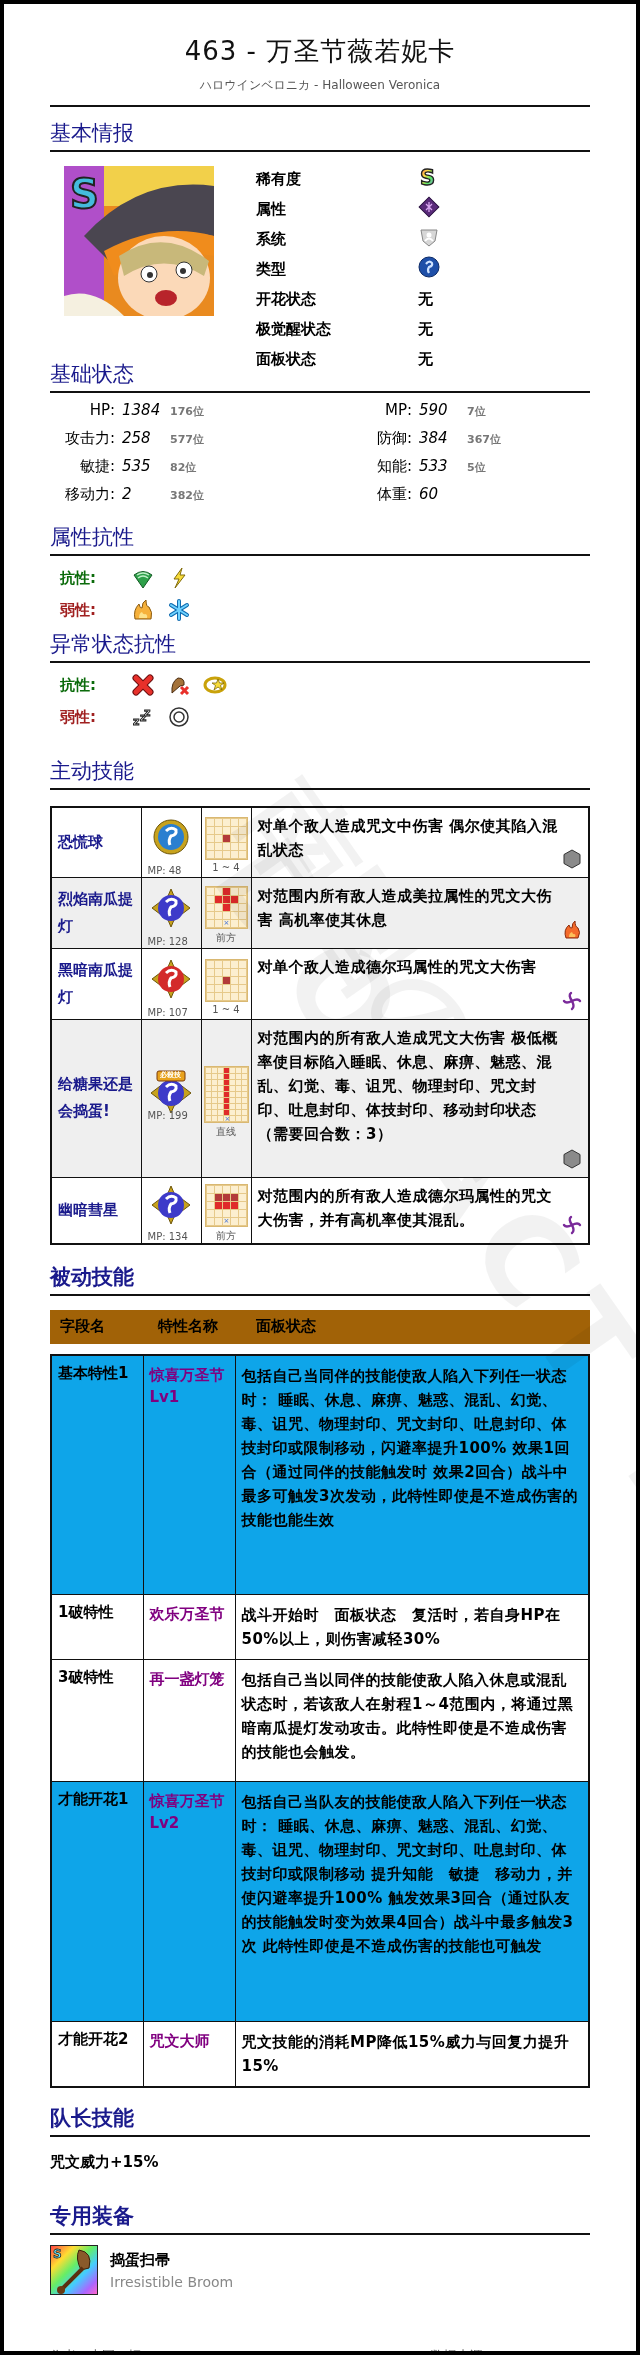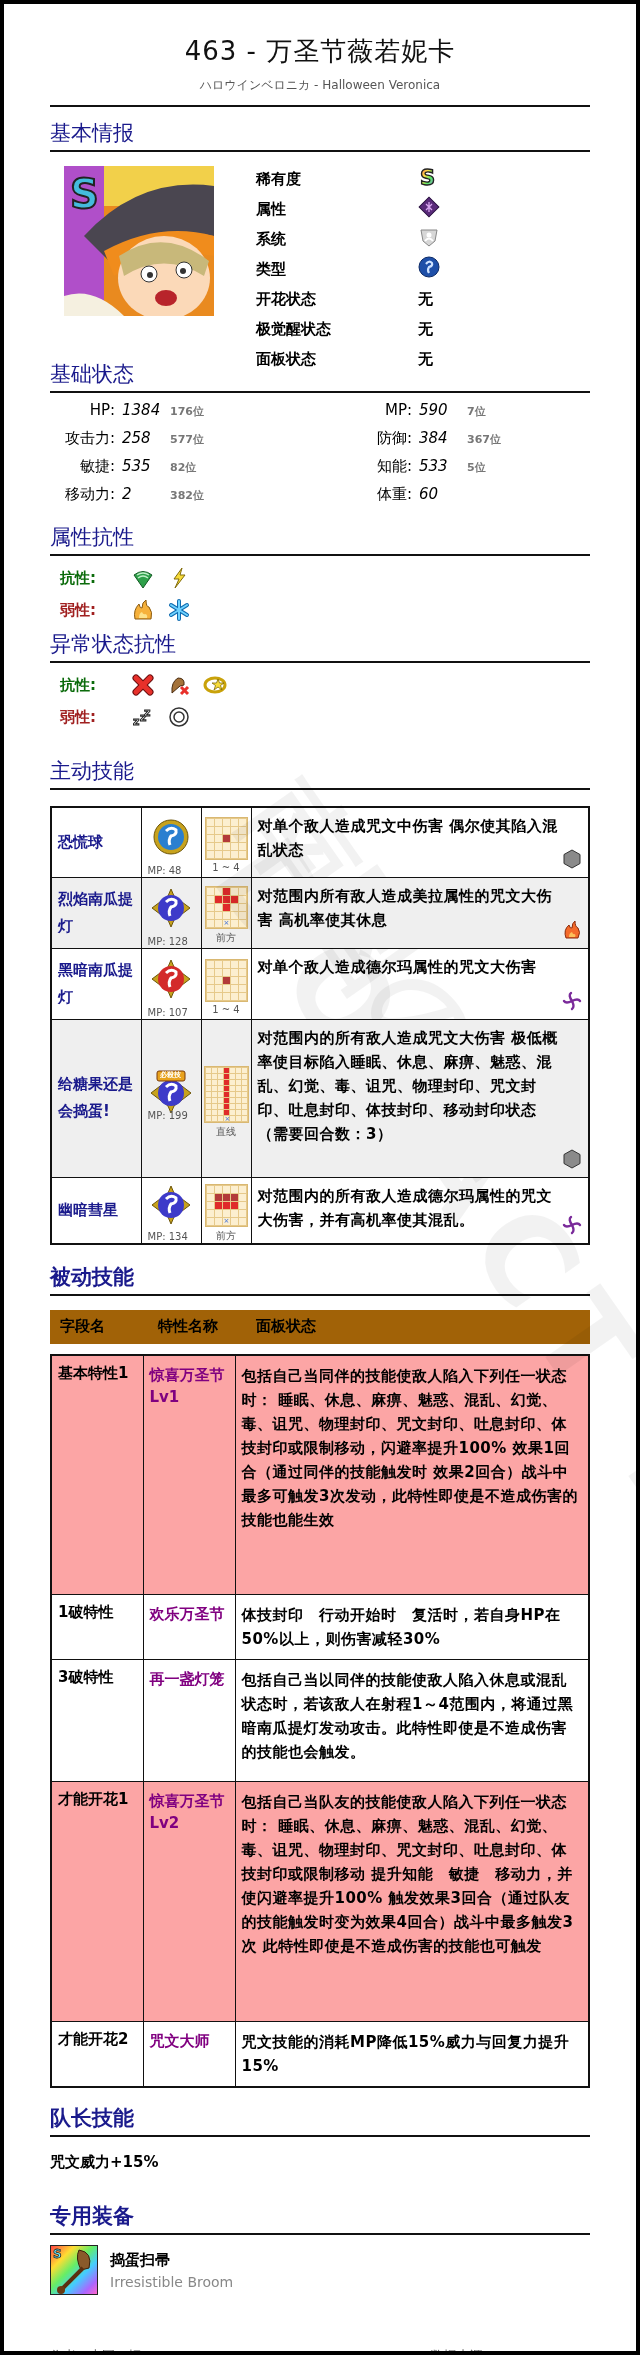--- a/index.html
+++ b/index.html
@@ -68,21 +68,21 @@
   .grid span.me { background: #fcefd0; position: relative; }
   .grid span.me::after { content: "×"; color: #3a6bd8; font-size: 7px; line-height: 7px; position: absolute; left: 1px; top: 0; }
 
   
   .passive-head { margin-top: 14px; background: #a16207; height: 34px; display: flex; align-items: center; font-weight: bold; font-size: 15px; }
   .passive-head span:nth-child(1) { width: 100px; padding-left: 10px; }
   .passive-head span:nth-child(2) { width: 100px; padding-left: 8px; }
   .passive-head span:nth-child(3) { padding-left: 6px; }
   .passive-tbl { margin-top: 10px; border: 2px solid #111; }
   .passive-tbl td { border: 1.5px solid #111; vertical-align: top; font-size: 15px; }
-  .passive-tbl tr.alt td { background: #fca5a5; }
+  .passive-tbl tr.alt td { background: #0ea5e9; }
   .p-field { width: 92px; padding: 8px 6px; font-weight: bold; }
   .p-name { width: 92px; padding: 8px 6px; color: #800080; font-weight: bold; line-height: 22px; }
   .p-desc { padding: 8px 8px 8px 6px; font-weight: bold; line-height: 24px; letter-spacing: 0.5px; }
 
   .leader { font-weight: bold; font-size: 15px; margin-top: 16px; }
   .equip { display: flex; align-items: center; margin-top: 10px; }
   .equip-icon { width: 48px; height: 50px; border: 1px solid #222; background: linear-gradient(135deg,#f44 0%,#fd3 25%,#6e6 45%,#4cf 65%,#a6f 85%,#f6c 100%); position: relative; overflow: hidden; }
   .equip-text { margin-left: 12px; }
   .equip-name { font-weight: bold; font-size: 15px; }
   .equip-en { color: #888; font-size: 14px; margin-top: 4px; }
@@ -637,21 +637,21 @@
     <table class="passive-tbl">
       <tbody>
           <tr class="alt" style="height:240px">
         <td class="p-field">基本特性1</td>
         <td class="p-name">惊喜万圣节Lv1</td>
         <td class="p-desc">包括自己当同伴的技能使敌人陷入下列任一状态时： 睡眠、休息、麻痹、魅惑、混乱、幻觉、毒、诅咒、物理封印、咒文封印、吐息封印、体技封印或限制移动，闪避率提升100% 效果1回合（通过同伴的技能触发时 效果2回合）战斗中最多可触发3次发动，此特性即使是不造成伤害的技能也能生效</td>
       </tr>
       <tr style="height:60px">
         <td class="p-field">1破特性</td>
         <td class="p-name">欢乐万圣节</td>
-        <td class="p-desc">体技封印　行动开始时　复活时，若自身HP在50%以上，则伤害减轻30%</td>
+        <td class="p-desc">战斗开始时　面板状态　复活时，若自身HP在50%以上，则伤害减轻30%</td>
       </tr>
       <tr style="height:122px">
         <td class="p-field">3破特性</td>
         <td class="p-name">再一盏灯笼</td>
         <td class="p-desc">包括自己当以同伴的技能使敌人陷入休息或混乱状态时，若该敌人在射程1～4范围内，将通过黑暗南瓜提灯发动攻击。此特性即使是不造成伤害的技能也会触发。</td>
       </tr>
       <tr class="alt" style="height:240px">
         <td class="p-field">才能开花1</td>
         <td class="p-name">惊喜万圣节 Lv2</td>
         <td class="p-desc">包括自己当队友的技能使敌人陷入下列任一状态时： 睡眠、休息、麻痹、魅惑、混乱、幻觉、毒、诅咒、物理封印、咒文封印、吐息封印、体技封印或限制移动 提升知能　敏捷　移动力，并使闪避率提升100% 触发效果3回合（通过队友的技能触发时变为效果4回合）战斗中最多触发3次 此特性即使是不造成伤害的技能也可触发</td>

